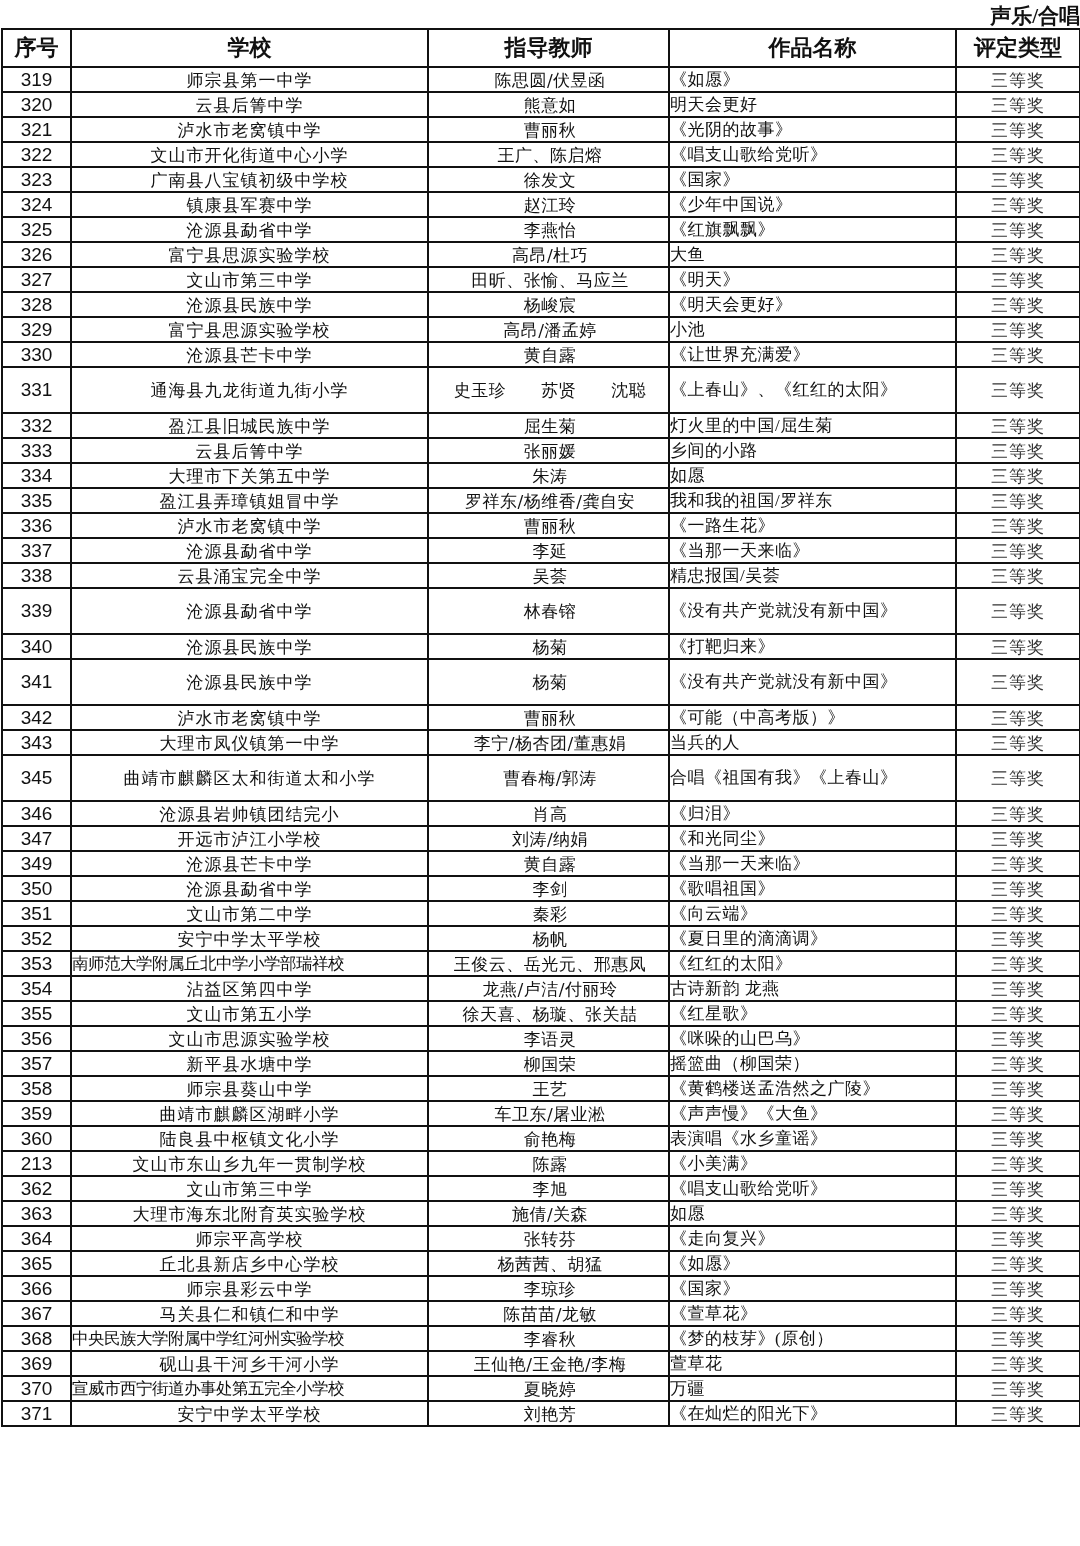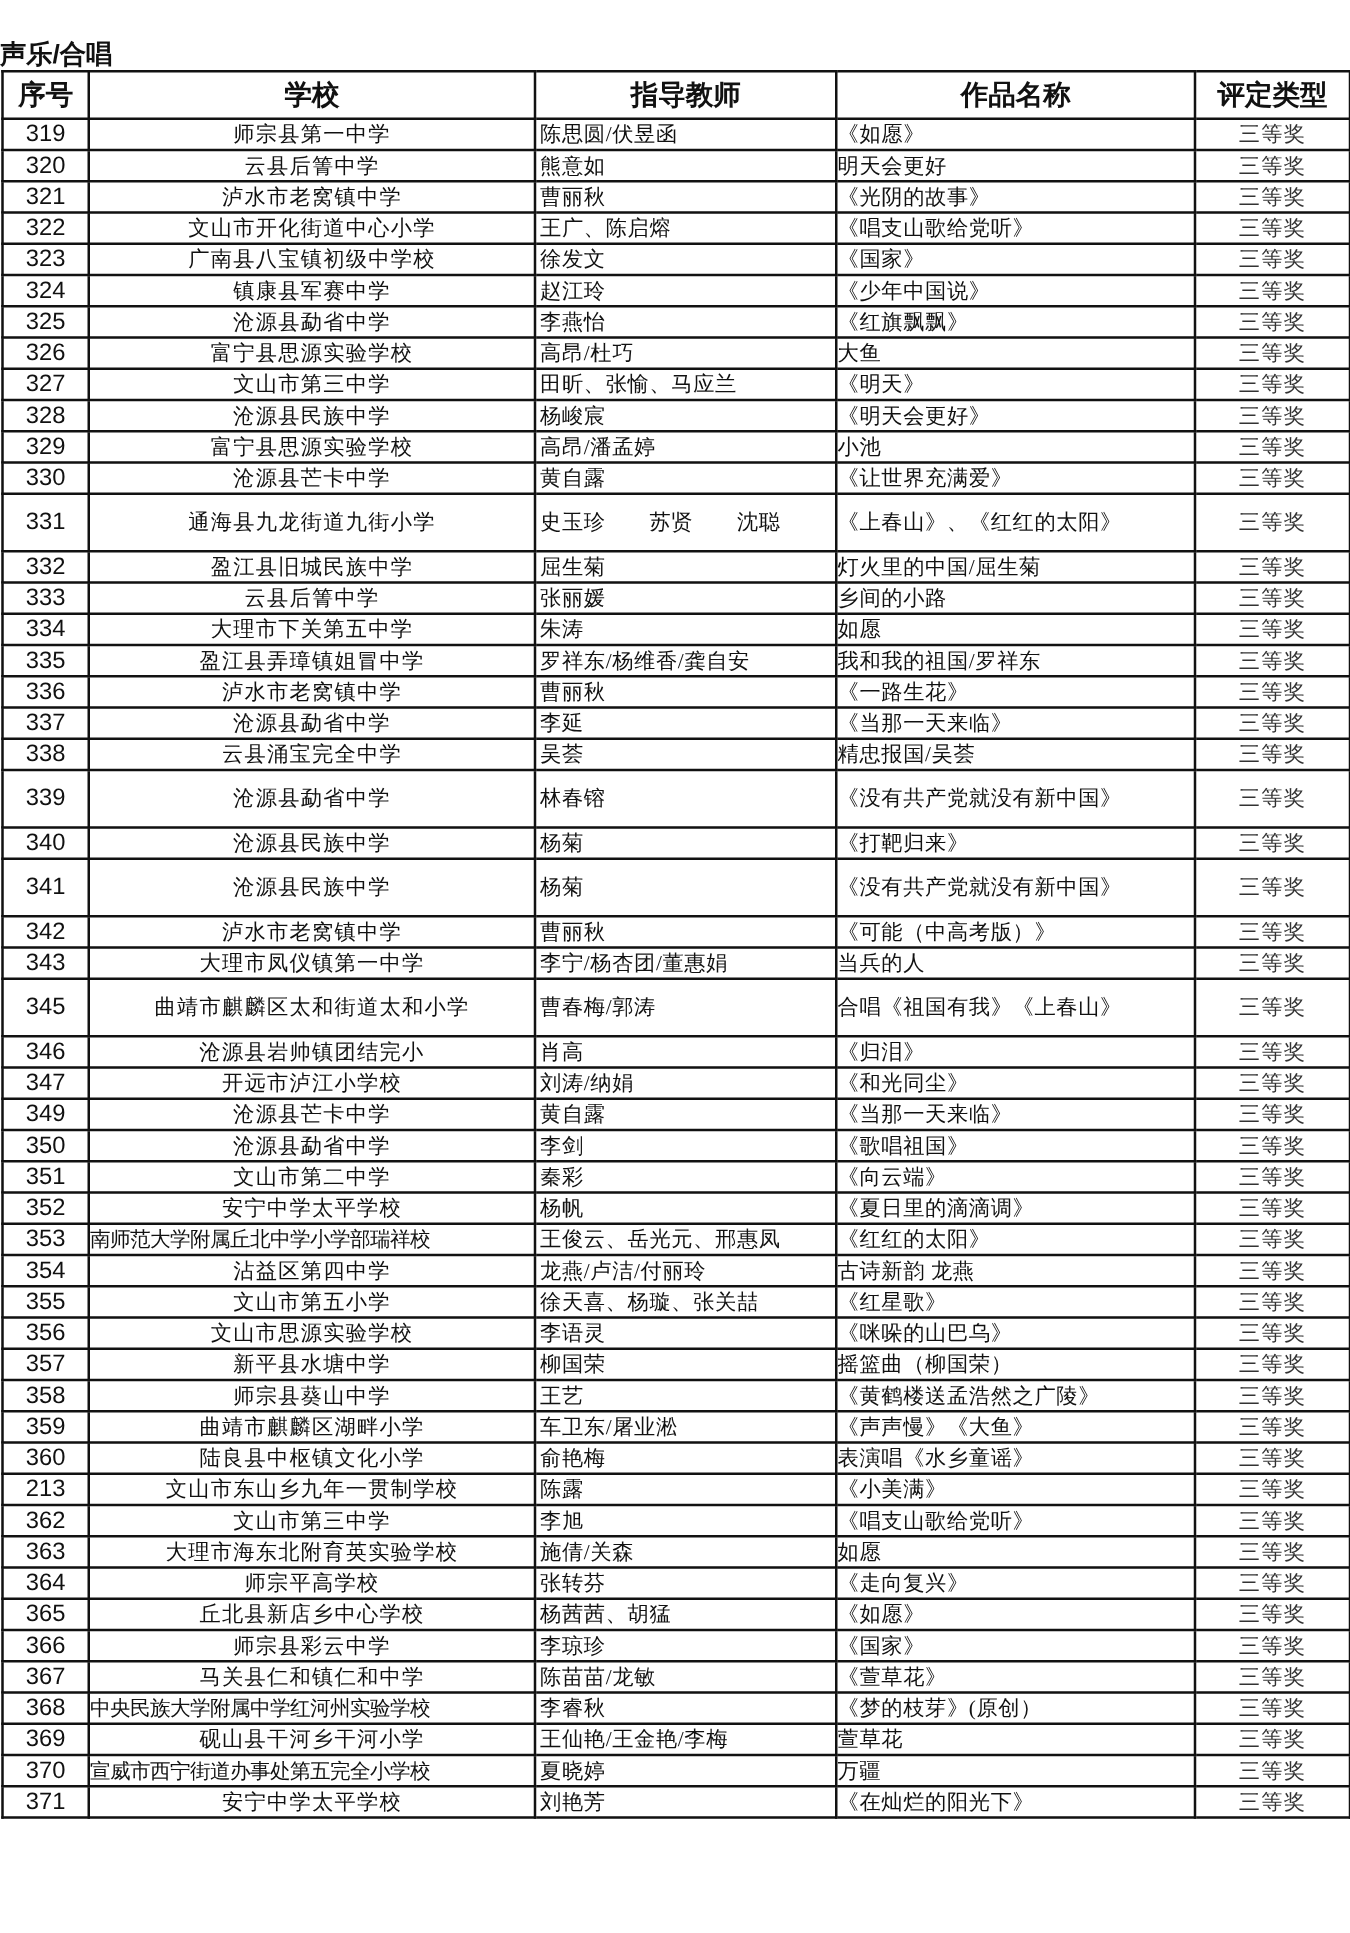--- a/index.html
+++ b/index.html
@@ -1,26 +1,26 @@
 <!DOCTYPE html>
 <html><head>
 <meta charset="utf-8">
 <style>
   html, body { margin: 0; padding: 0; background: #ffffff; }
   body { width: 1080px; height: 1546px; overflow: hidden; font-family: "DejaVu Serif", "Liberation Serif", serif; color: #111; }
-  .title { height: 28px; line-height: 32px; text-align: left; font-family: Liberation Sans, sans-serif; font-weight: bold; font-size: 21px; margin-top: 28px; }
+  .title { height: 28px; line-height: 32px; text-align: right; font-family: Liberation Serif, serif; font-weight: bold; font-size: 21px; }
   table { border-collapse: collapse; table-layout: fixed; width: 1078px; margin-left: 1px; }
   th, td { border: 2px solid #111; padding: 0; overflow: hidden; white-space: nowrap; }
   th { height: 36px; font-family: "DejaVu Sans", "Liberation Sans", sans-serif; font-weight: bold; font-size: 22px; text-align: center; }
   td { height: 23px; font-size: 17px; line-height: 22px; }
   tr.tall td { height: 44px; margin-left: 18px; }
   td.num { font-family: "Liberation Sans", "DejaVu Sans", sans-serif; font-size: 19px; text-align: center; }
   td.school { text-align: center; letter-spacing: 1px; }
   td.school.wide { letter-spacing: -0.5px; font-size: 16.5px; text-align: left; }
-  td.teacher { text-align: left; padding-left: 3px; letter-spacing: 0.5px; font-family: Liberation Serif, serif; }
+  td.teacher { text-align: center; padding-left: 3px; letter-spacing: 0.5px; }
   td.work { text-align: left; letter-spacing: 0.5px; font-family: Liberation Serif, serif; }
   td.award { text-align: center; color: #333; letter-spacing: 1px; }
 </style>
 </head>
 <body>
 
 <div class="title">声乐/合唱</div>
 
 <table>
   <colgroup>

